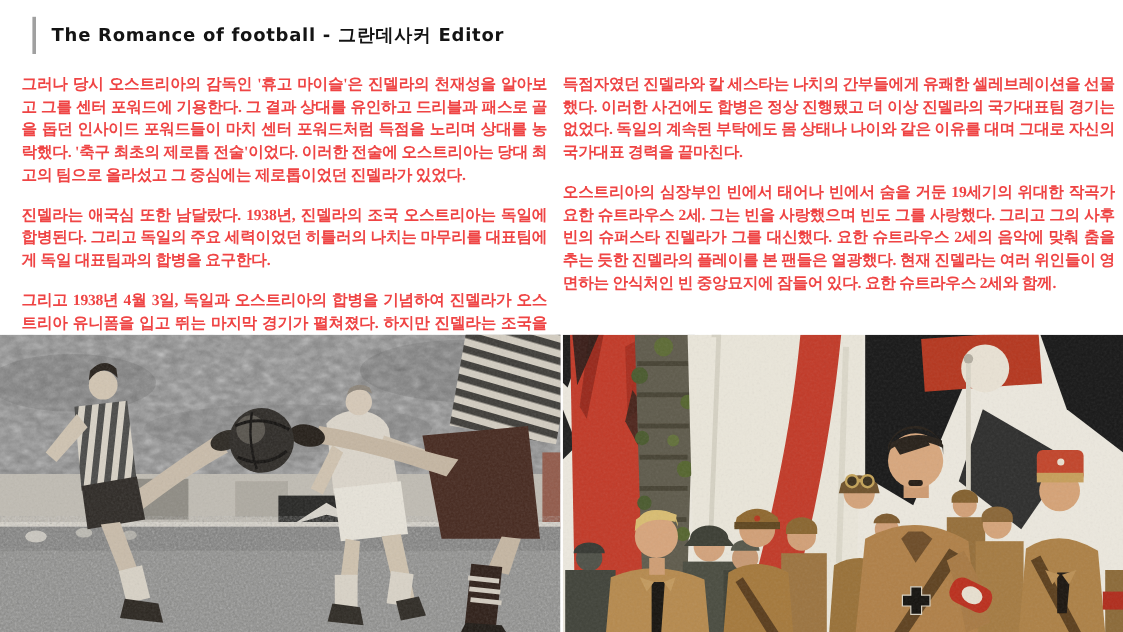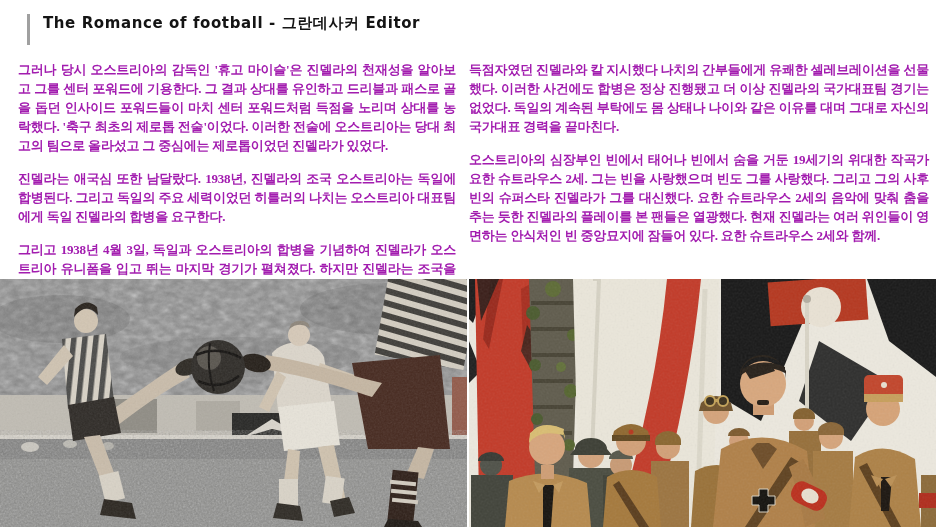--- a/index.html
+++ b/index.html
@@ -1,48 +1,48 @@
 <!DOCTYPE html>
 <html><head>
 <meta charset="utf-8">
 <style>
   html,body{margin:0;padding:0;background:#ffffff;}
   .slide{position:relative;width:936px;height:527px;background:#ffffff;overflow:hidden;
          font-family:"Liberation Serif","DejaVu Serif",serif;}
-  .title-row{position:absolute;left:27px;top:14px;display:flex;align-items:flex-start;gap:13px;}
+  .title-row{position:absolute;left:27px;top:14px;display:flex;align-items:center;gap:13px;}
   .title-bar{width:3px;height:31px;background:#a0a0a0;}
   .title-text{font-family:"DejaVu Sans","Liberation Sans",sans-serif;font-size:15px;font-weight:600;
               letter-spacing:.6px;color:#141414;white-space:nowrap;}
   .columns{position:absolute;left:18px;top:60px;width:911px;display:flex;gap:13px;}
-  .col{font-size:13px;line-height:19px;font-weight:700;color:#a21caf;text-align:justify;
+  .col{font-size:13px;line-height:19px;font-weight:700;color:#ef4444;text-align:justify;
        word-break:break-all;letter-spacing:-0.2px;}
   .col-left{width:438px;}
   .col-right{width:460px;}
   .col p{margin:0 0 14px 0;}
   .photos{position:absolute;left:0;top:279px;width:936px;height:248px;display:flex;gap:2px;background:#fff;}
   .photo{display:block;width:467px;height:248px;}
 </style>
 </head>
 <body>
 
 <div class="slide">
 
   <div class="title-row">
     <div class="title-bar"></div>
     <div class="title-text">The Romance of football - 그란데사커 Editor</div>
   </div>
 
   <div class="columns">
     <div class="col col-left">
       <p>그러나 당시 오스트리아의 감독인 '휴고 마이슬'은 진델라의 천재성을 알아보고 그를 센터 포워드에 기용한다. 그 결과 상대를 유인하고 드리블과 패스로 골을 돕던 인사이드 포워드들이 마치 센터 포워드처럼 득점을 노리며 상대를 농락했다. '축구 최초의 제로톱 전술'이었다. 이러한 전술에 오스트리아는 당대 최고의 팀으로 올라섰고 그 중심에는 제로톱이었던 진델라가 있었다.</p>
-      <p>진델라는 애국심 또한 남달랐다. 1938년, 진델라의 조국 오스트리아는 독일에 합병된다. 그리고 독일의 주요 세력이었던 히틀러의 나치는 오스트리아 대표팀에게 독일 진델라의 합병을 요구한다.</p>
+      <p>진델라는 애국심 또한 남달랐다. 1938년, 진델라의 조국 오스트리아는 독일에 합병된다. 그리고 독일의 주요 세력이었던 히틀러의 나치는 마무리를 대표팀에게 독일 대표팀과의 합병을 요구한다.</p>
       <p>그리고 1938년 4월 3일, 독일과 오스트리아의 합병을 기념하여 진델라가 오스트리아 유니폼을 입고 뛰는 마지막 경기가 펼쳐졌다. 하지만 진델라는 조국을 택했다. 오스트리아의 선수들에게 오스트리아 국기의 색인 빨강-하양-빨간색의 유니폼을 입으라고 지시했다. 또한 평화적인 마무리를 위해 무승부로 끝날 예정이었던 경기였는데, 진델라는 차원이 다른 플레이를 펼치며 독일을 농락했다. 그리고 후반전 진델라는 모두의 예상을 깨고 독일의 골문에 골을 넣었고 이후 칼 세스타의 추가골이 나오면서 오스트리아의 승리로 경기가 끝난다.</p>
     </div>
     <div class="col col-right">
-      <p>득점자였던 진델라와 칼 지시했다 나치의 간부들에게 유쾌한 셀레브레이션을 선물했다. 이러한 사건에도 합병은 정상 진행됐고 더 이상 진델라의 국가대표팀 경기는 없었다. 독일의 계속된 부탁에도 몸 상태나 나이와 같은 이유를 대며 그대로 자신의 국가대표 경력을 끝마친다.</p>
+      <p>득점자였던 진델라와 칼 세스타는 나치의 간부들에게 유쾌한 셀레브레이션을 선물했다. 이러한 사건에도 합병은 정상 진행됐고 더 이상 진델라의 국가대표팀 경기는 없었다. 독일의 계속된 부탁에도 몸 상태나 나이와 같은 이유를 대며 그대로 자신의 국가대표 경력을 끝마친다.</p>
       <p>오스트리아의 심장부인 빈에서 태어나 빈에서 숨을 거둔 19세기의 위대한 작곡가 요한 슈트라우스 2세. 그는 빈을 사랑했으며 빈도 그를 사랑했다. 그리고 그의 사후 빈의 슈퍼스타 진델라가 그를 대신했다. 요한 슈트라우스 2세의 음악에 맞춰 춤을 추는 듯한 진델라의 플레이를 본 팬들은 열광했다. 현재 진델라는 여러 위인들이 영면하는 안식처인 빈 중앙묘지에 잠들어 있다. 요한 슈트라우스 2세와 함께.</p>
     </div>
   </div>
 
   <div class="photos">
 
     <svg class="photo" viewBox="0 0 467 248" xmlns="http://www.w3.org/2000/svg">
       <defs>
         <pattern id="stripeA" width="11" height="11" patternUnits="userSpaceOnUse" patternTransform="rotate(6)">
           <rect width="11" height="11" fill="#d8d2c6"></rect>

